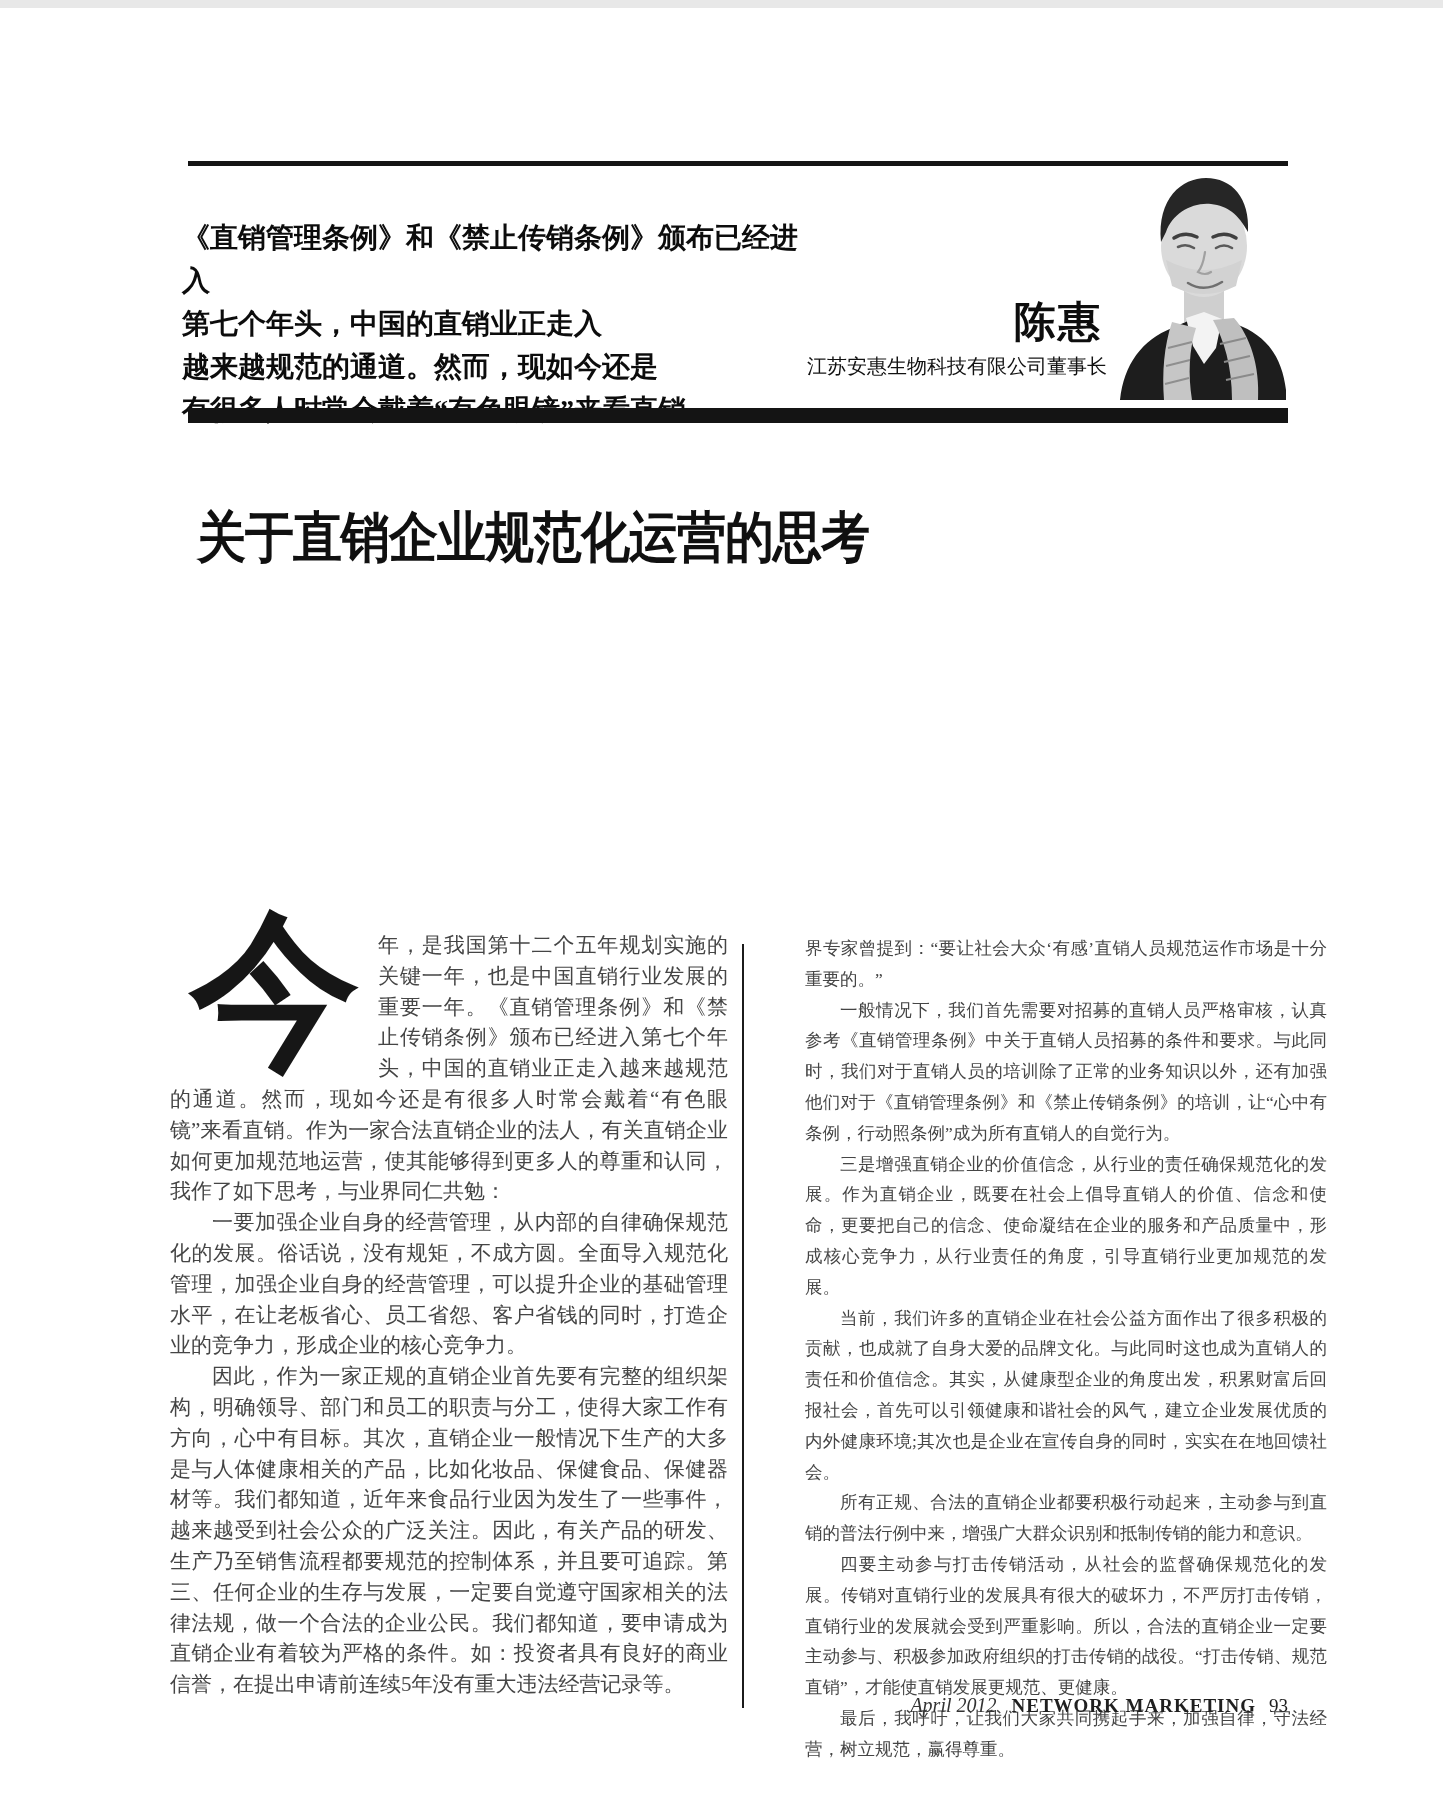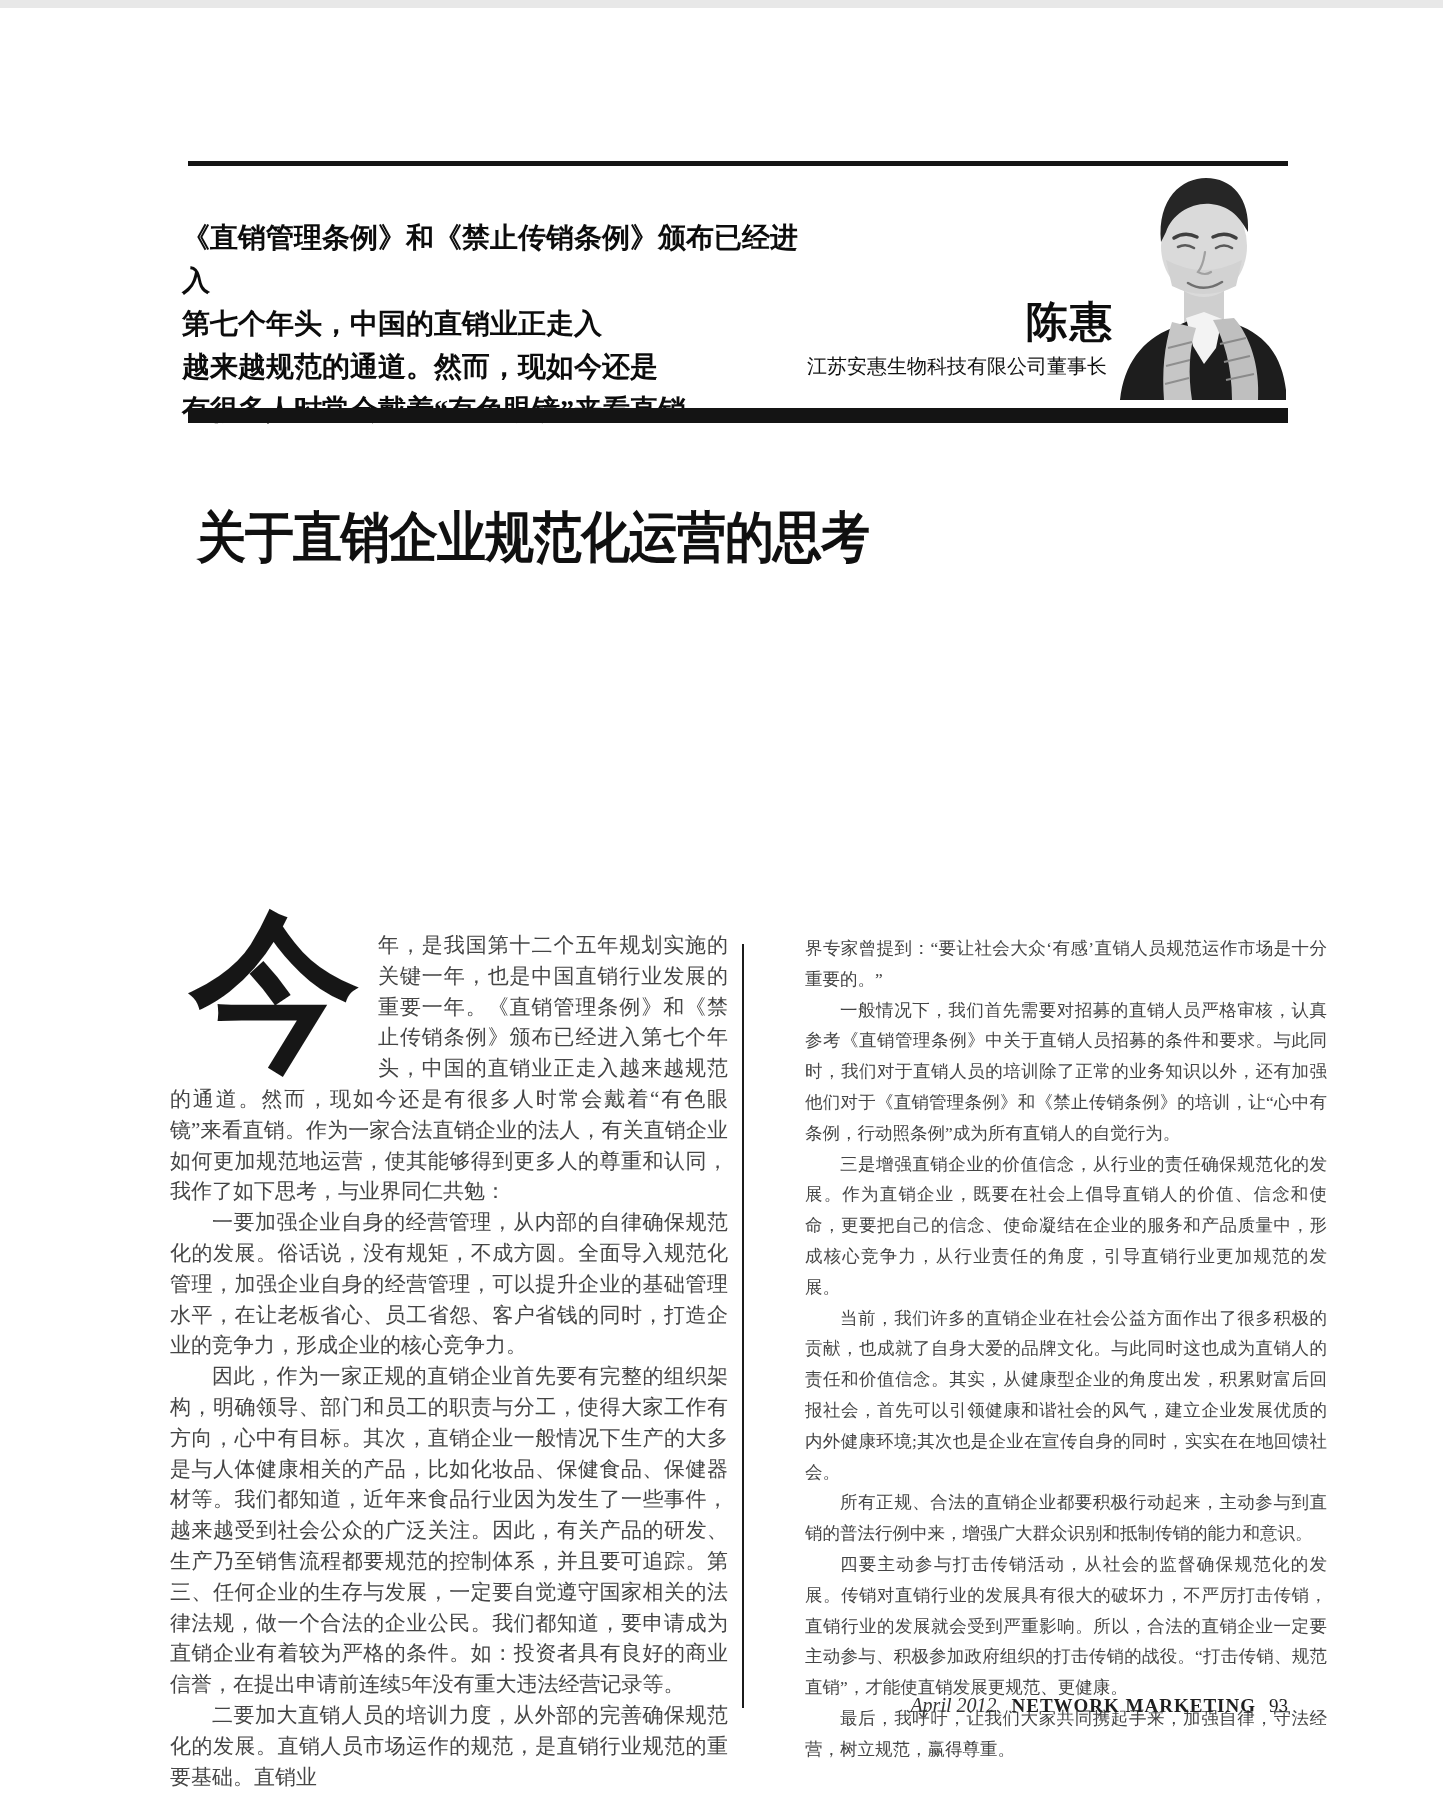--- a/index.html
+++ b/index.html
@@ -17,21 +17,21 @@
     background:#141414;
   }
   .intro-quote{
     position:absolute;left:182px;top:208px;width:640px;
     font-size:28px;line-height:43px;font-weight:700;color:#0c0c0c;
     letter-spacing:0px;
   }
   .author-name{
     position:absolute;left:1014px;top:291px;width:100px;
     font-size:42px;line-height:46px;font-weight:700;color:#0d0d0d;
-    letter-spacing:2px;text-align:right;white-space:nowrap;
+    letter-spacing:2px;white-space:nowrap;
   }
   .author-title{
     position:absolute;left:800px;top:345px;width:314px;
     font-size:20px;line-height:26px;color:#111;text-align:center;white-space:nowrap;
   }
   .portrait{
     position:absolute;left:1116px;top:160px;width:174px;height:232px;
   }
   .bar-thick{
     position:absolute;left:188px;top:400px;width:1100px;height:15px;
@@ -116,21 +116,20 @@
   </svg>
 
   <div class="bar-thick"></div>
 
   <h1 class="article-title">关于直销企业规范化运营的思考</h1>
 
   <div class="col col-left">
     <p class="no-indent"><span class="dropcap">今</span><span>年，是我国第十二个五年规划实施的关键一年，也是中国直销行业发展的重要一年。《直销管理条例》和《禁止传销条例》颁布已经进入第七个年头，中国的直销业正走入越来越规范的通道。然而，现如今还是有很多人时常会戴着“有色眼镜”来看直销。作为一家合法直销企业的法人，有关直销企业如何更加规范地运营，使其能够得到更多人的尊重和认同，我作了如下思考，与业界同仁共勉：</span></p>
     <p>一要加强企业自身的经营管理，从内部的自律确保规范化的发展。俗话说，没有规矩，不成方圆。全面导入规范化管理，加强企业自身的经营管理，可以提升企业的基础管理水平，在让老板省心、员工省怨、客户省钱的同时，打造企业的竞争力，形成企业的核心竞争力。</p>
     <p>因此，作为一家正规的直销企业首先要有完整的组织架构，明确领导、部门和员工的职责与分工，使得大家工作有方向，心中有目标。其次，直销企业一般情况下生产的大多是与人体健康相关的产品，比如化妆品、保健食品、保健器材等。我们都知道，近年来食品行业因为发生了一些事件，越来越受到社会公众的广泛关注。因此，有关产品的研发、生产乃至销售流程都要规范的控制体系，并且要可追踪。第三、任何企业的生存与发展，一定要自觉遵守国家相关的法律法规，做一个合法的企业公民。我们都知道，要申请成为直销企业有着较为严格的条件。如：投资者具有良好的商业信誉，在提出申请前连续5年没有重大违法经营记录等。</p>
-    <p>二要加大直销人员的培训力度，从外部的完善确保规范化的发展。直销人员市场运作的规范，是直销行业规范的重要基础。直销业</p>
   </div>
 
   <div class="col-divider"></div>
 
   <div class="col col-right">
     <p class="no-indent">界专家曾提到：“要让社会大众‘有感’直销人员规范运作市场是十分重要的。”</p>
     <p>一般情况下，我们首先需要对招募的直销人员严格审核，认真参考《直销管理条例》中关于直销人员招募的条件和要求。与此同时，我们对于直销人员的培训除了正常的业务知识以外，还有加强他们对于《直销管理条例》和《禁止传销条例》的培训，让“心中有条例，行动照条例”成为所有直销人的自觉行为。</p>
     <p>三是增强直销企业的价值信念，从行业的责任确保规范化的发展。作为直销企业，既要在社会上倡导直销人的价值、信念和使命，更要把自己的信念、使命凝结在企业的服务和产品质量中，形成核心竞争力，从行业责任的角度，引导直销行业更加规范的发展。</p>
     <p>当前，我们许多的直销企业在社会公益方面作出了很多积极的贡献，也成就了自身大爱的品牌文化。与此同时这也成为直销人的责任和价值信念。其实，从健康型企业的角度出发，积累财富后回报社会，首先可以引领健康和谐社会的风气，建立企业发展优质的内外健康环境;其次也是企业在宣传自身的同时，实实在在地回馈社会。</p>
     <p>所有正规、合法的直销企业都要积极行动起来，主动参与到直销的普法行例中来，增强广大群众识别和抵制传销的能力和意识。</p>

